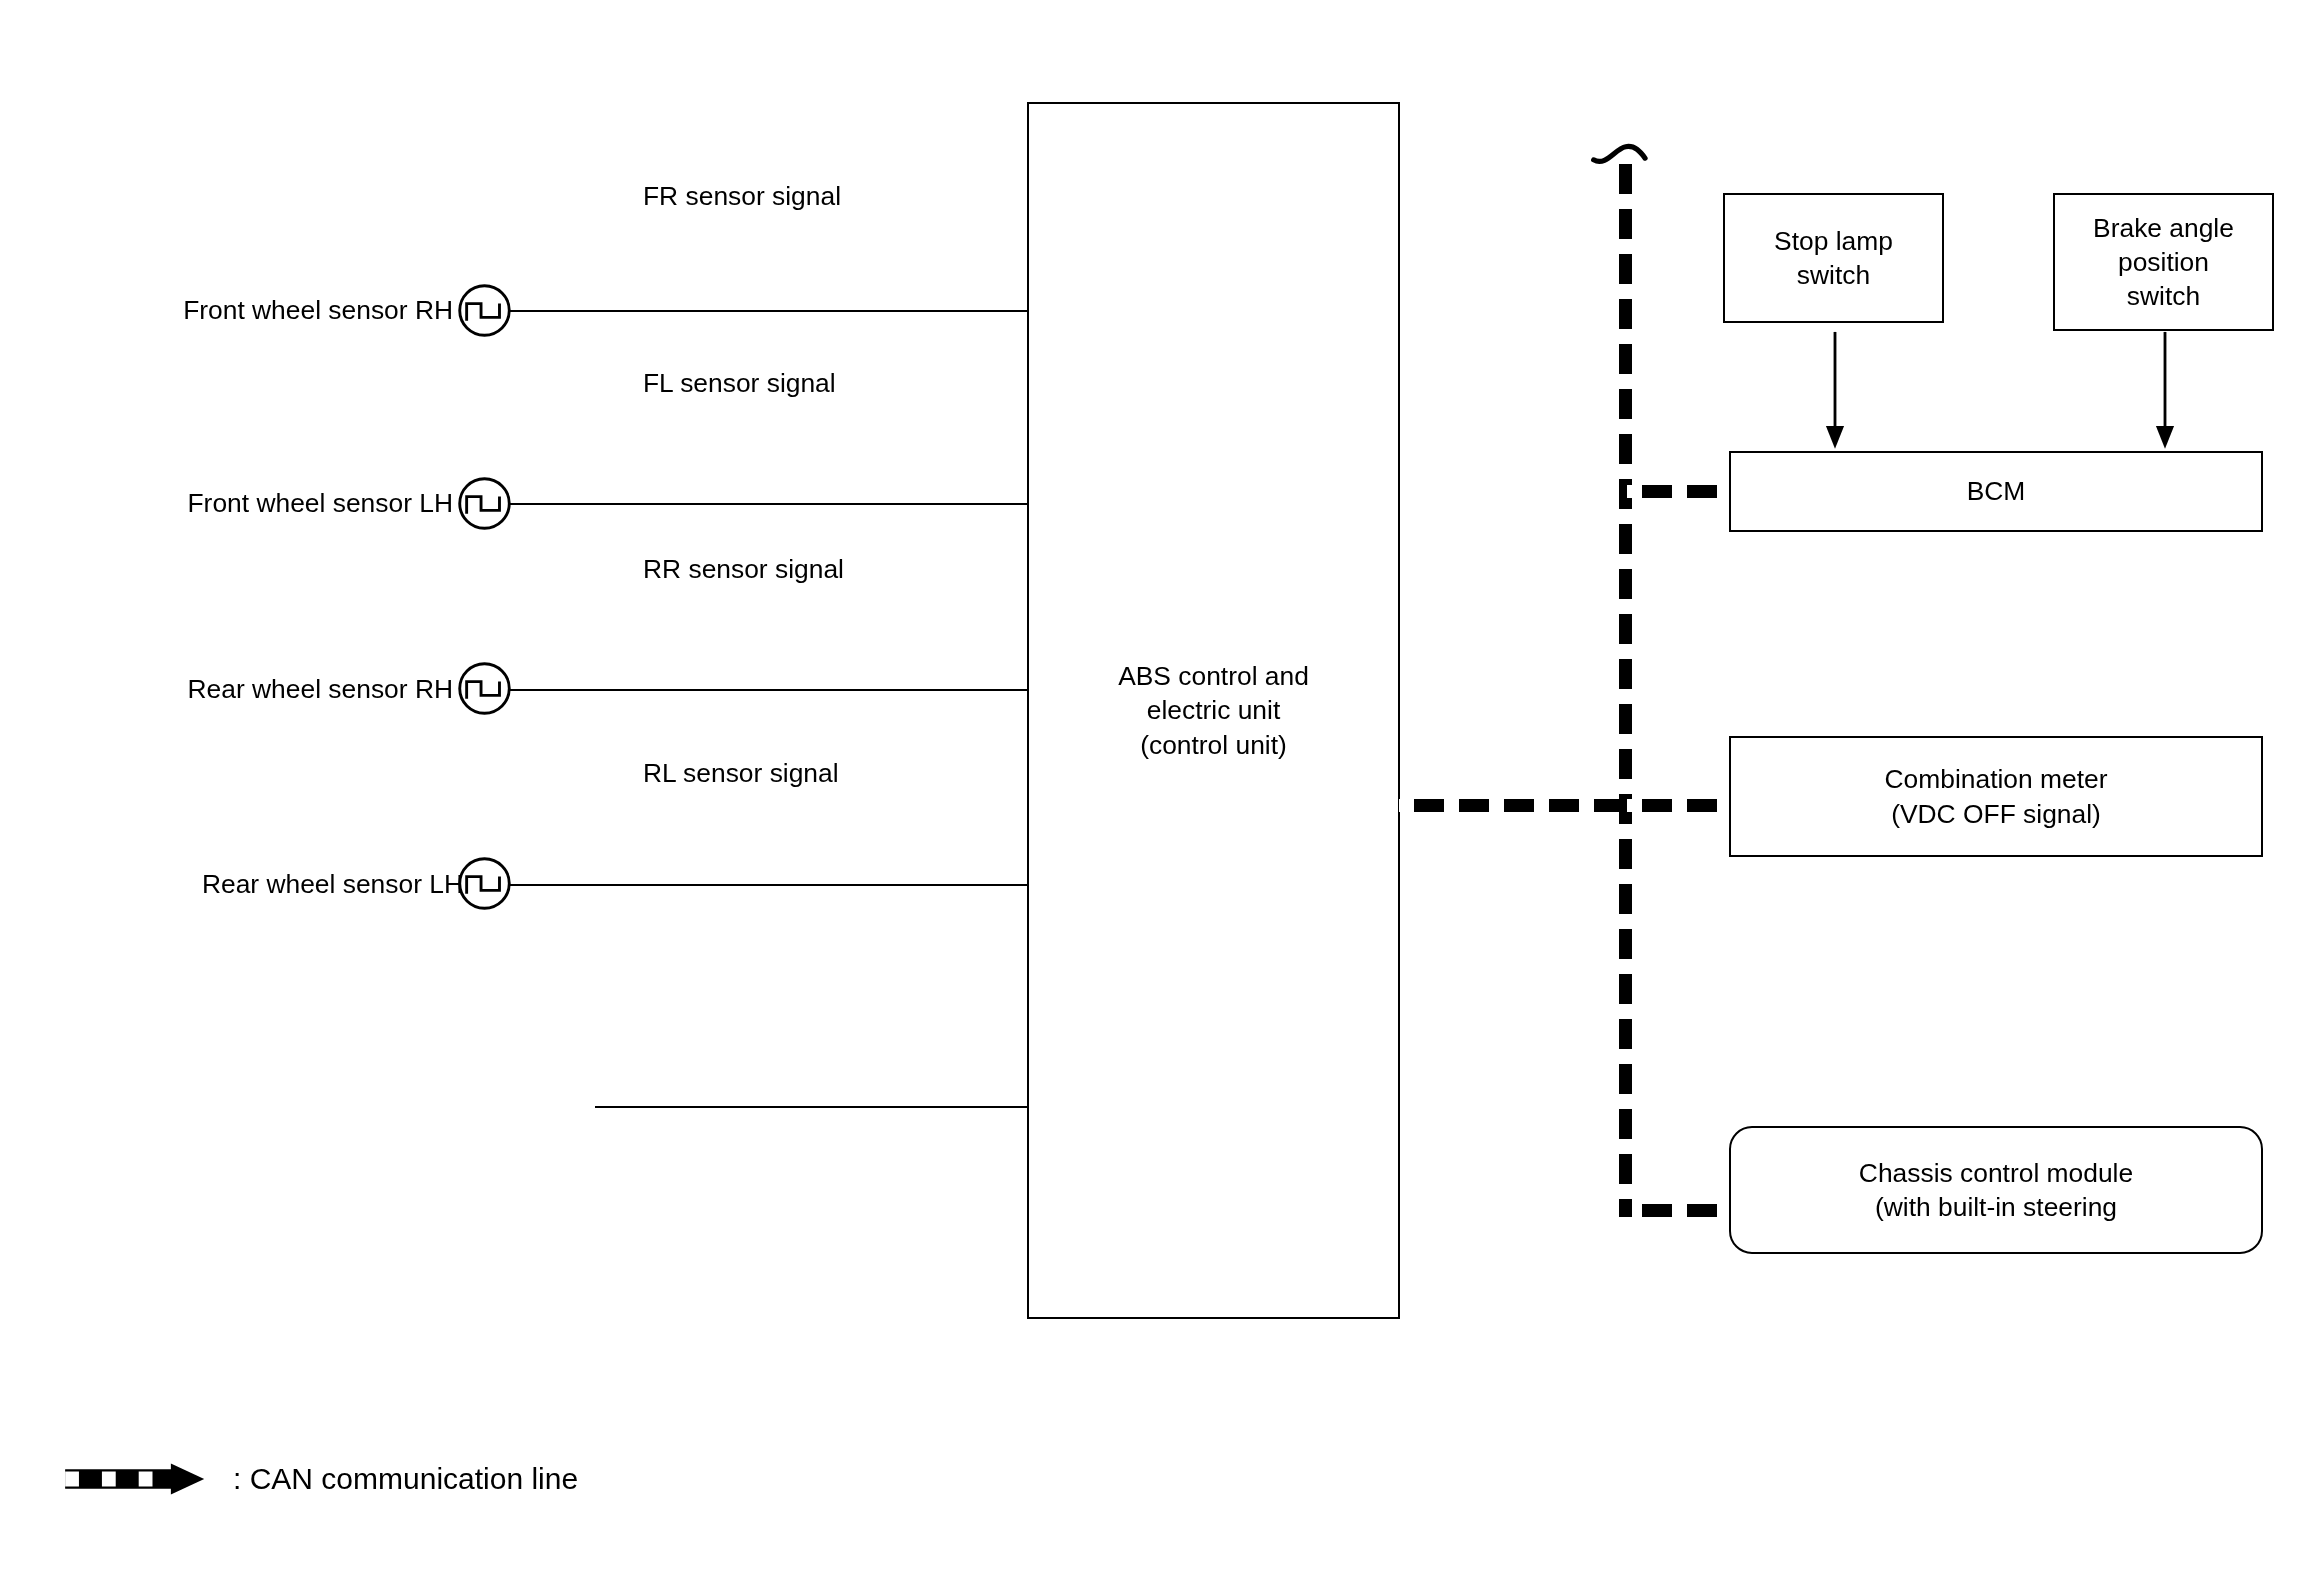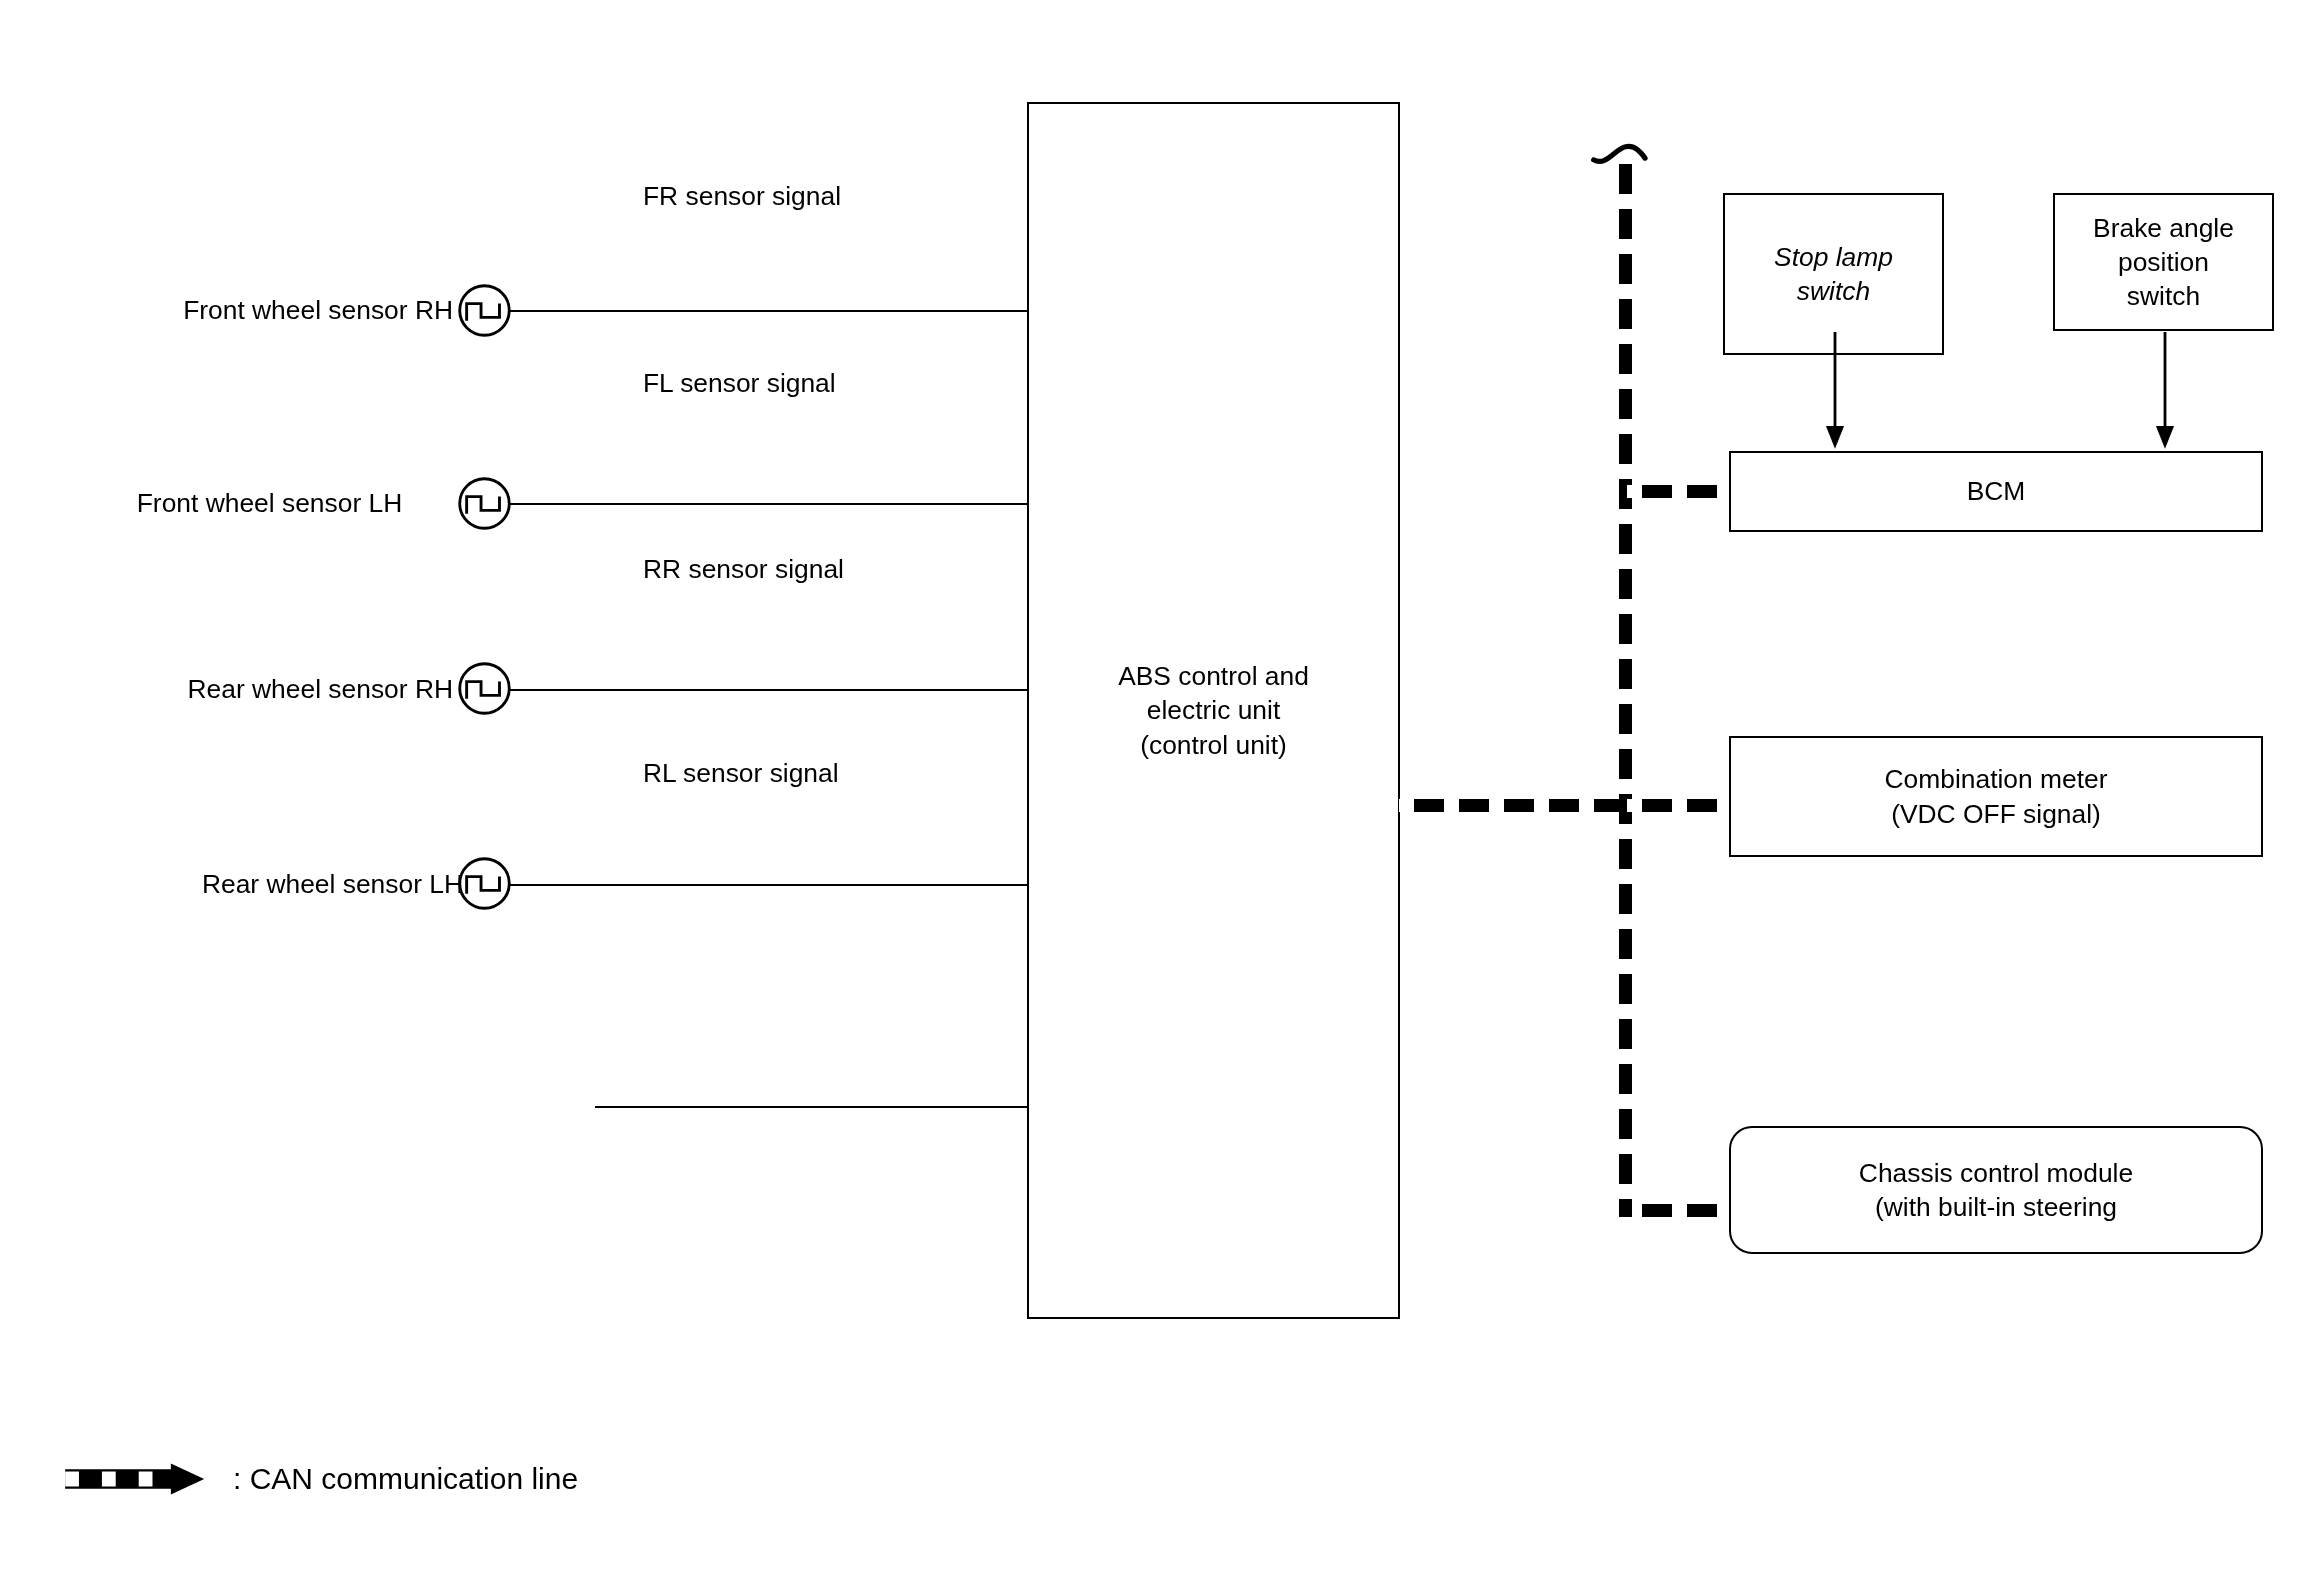--- a/index.html
+++ b/index.html
@@ -120,21 +120,21 @@
     <svg viewBox="0 0 92 92" xmlns="http://www.w3.org/2000/svg">
       <circle cx="46" cy="46" r="43" fill="none" stroke="#000" stroke-width="5"></circle>
       <polyline points="15,64 15,34 40,34 40,58 72,58 72,34" fill="none" stroke="#000" stroke-width="5" stroke-linecap="butt" stroke-linejoin="miter"></polyline>
     </svg>
   </div>
 
   <div class="label" style="left:643px; top:183px;">FR sensor signal</div>
 
   <div class="wire-h" style="left:510px; top:310px; width:518px;"></div>
 
-  <div class="label right" style="left:86px; top:490px; width:367px;text-align:center;">Front wheel sensor LH</div>
+  <div class="label right" style="left:86px; top:490px; width:367px;">Front wheel sensor LH</div>
 
   <div class="sensor" style="left:458px; top:477px;">
     <svg viewBox="0 0 92 92" xmlns="http://www.w3.org/2000/svg">
       <circle cx="46" cy="46" r="43" fill="none" stroke="#000" stroke-width="5"></circle>
       <polyline points="15,64 15,34 40,34 40,58 72,58 72,34" fill="none" stroke="#000" stroke-width="5" stroke-linecap="butt" stroke-linejoin="miter"></polyline>
     </svg>
   </div>
 
   <div class="label" style="left:643px; top:370px;">FL sensor signal</div>
 
@@ -187,21 +187,21 @@
     </svg>
   </div>
 
   <div class="can-h" style="left:1627px; top:485px; width:104px;"></div>
 
   <div class="can-h" style="left:1627px; top:799px; width:104px;"></div>
 
   <div class="can-h" style="left:1627px; top:1204px; width:104px;"></div>
   <div class="can-cap" style="left:1619px; top:1204px; width:12.6px; height:12.6px;"></div>
 
-  <div class="box" style="left:1723px; top:193px; width:221px; height:162px;font-style:italic;">
+  <div class="box" style="left:1723px; top:193px; width:221px; height:130px;">
     <div class="lines">
       <div>Stop lamp</div>
       <div>switch</div>
     </div>
   </div>
 
   <div class="arrow" style="left:1818px; top:331px; width:34px; height:122px;">
     <svg viewBox="0 0 60 212" xmlns="http://www.w3.org/2000/svg">
       <line x1="30" y1="0" x2="30" y2="180" stroke="#000" stroke-width="5"></line>
       <polygon points="30,206 14,166 46,166" fill="#000"></polygon>

